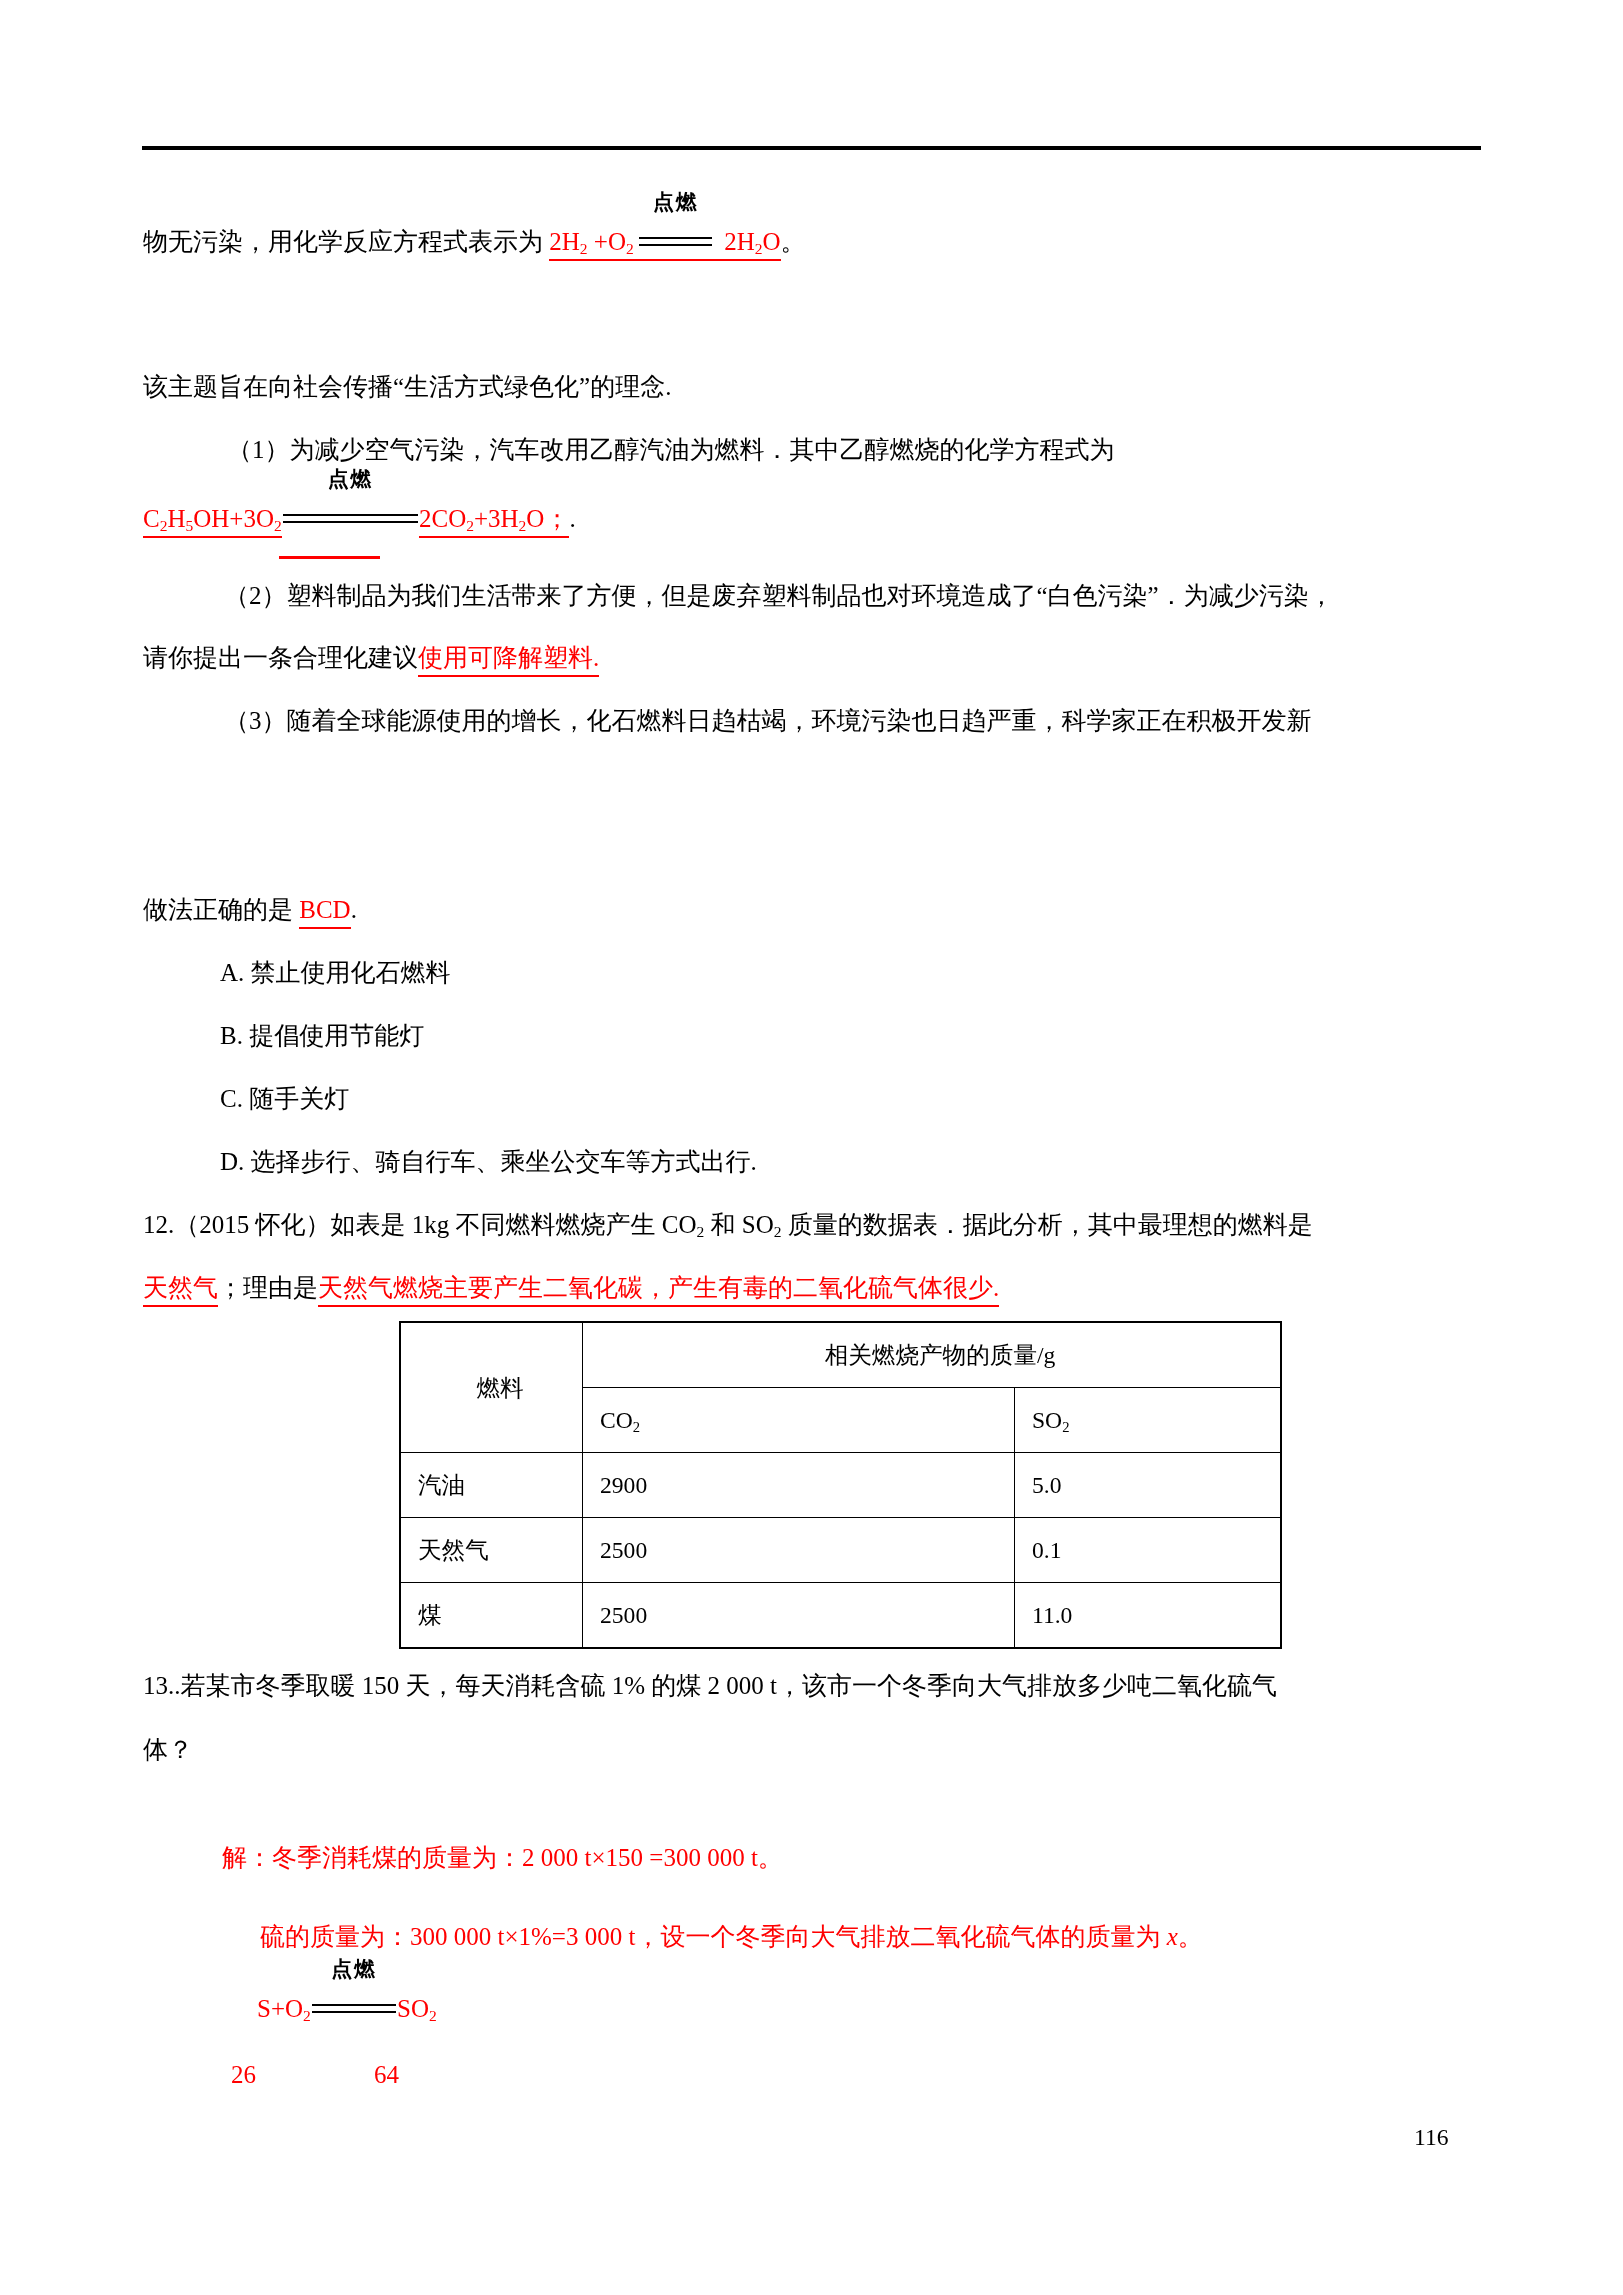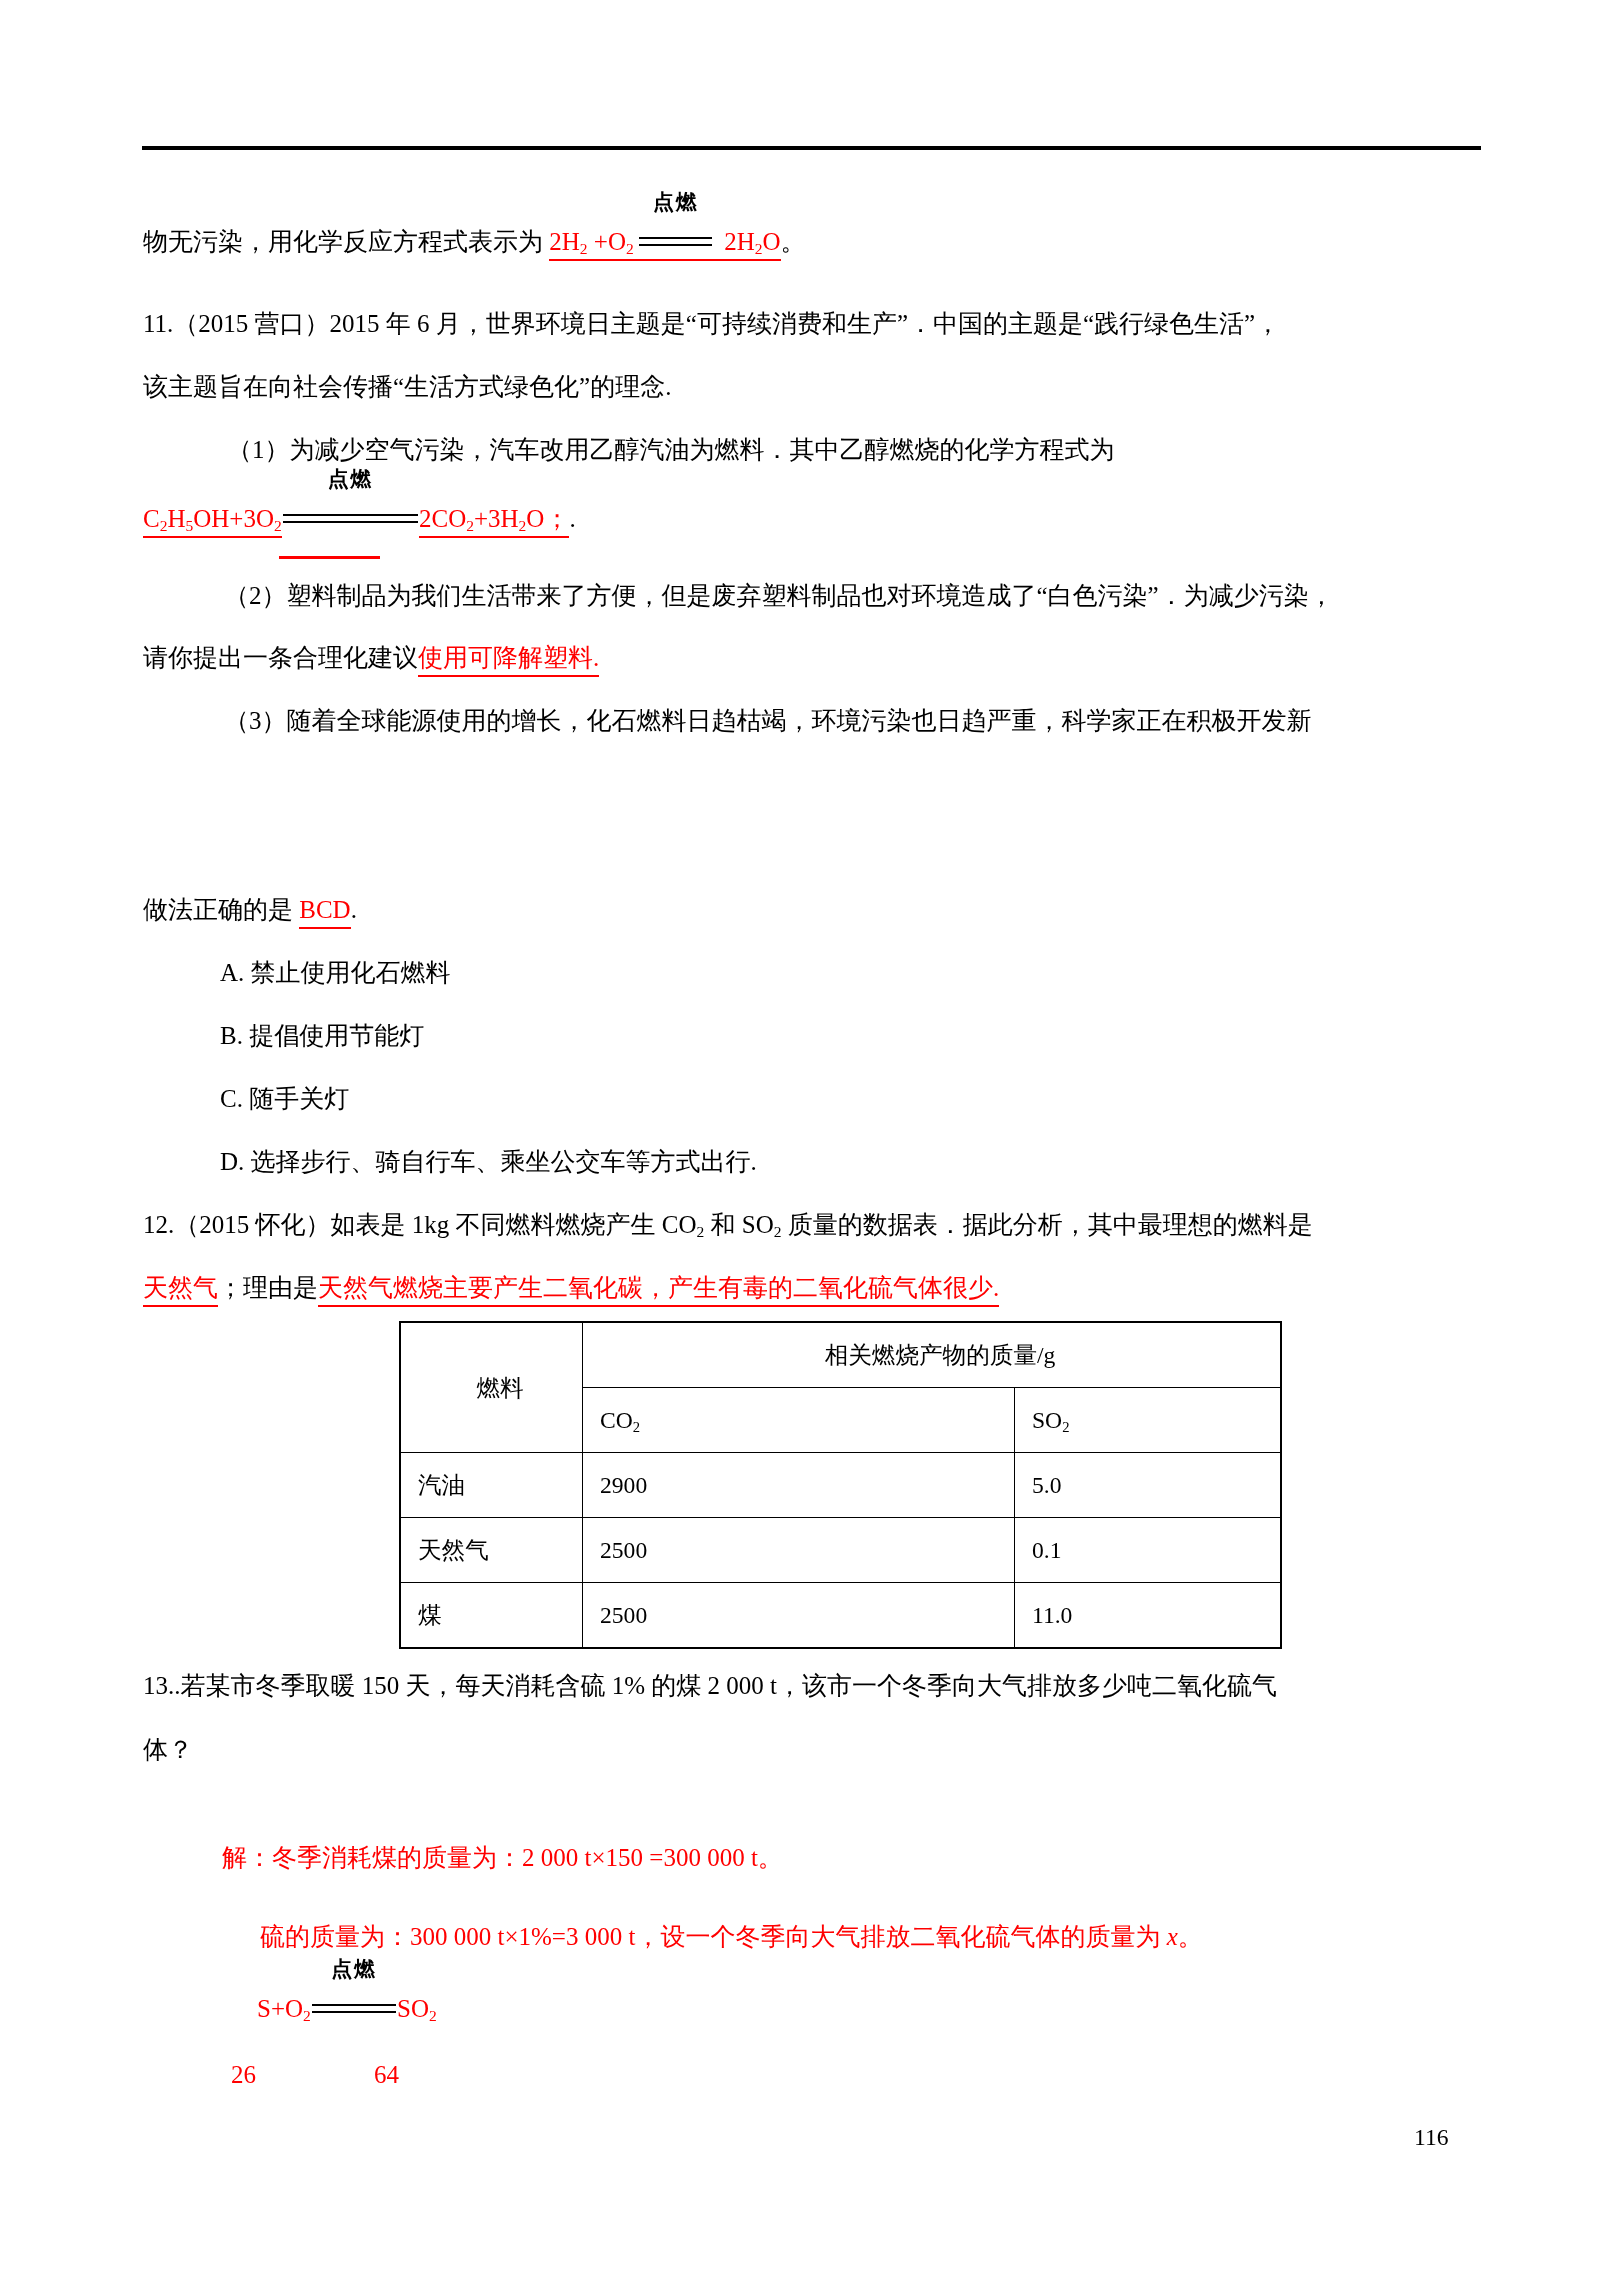--- a/index.html
+++ b/index.html
@@ -36,21 +36,20 @@
 <body>
 
 <div id="page">
 
   <div class="hrule" style="left:142px;top:146px;width:1339px;height:3.9px;"></div>
 
   <div class="line" style="left:143px;top:224px;">
     <span>物无污染，用化学反应方程式表示为 </span><span class="ans"><span>2H</span><sub>2</sub><span> +O</span><sub>2</sub><span class="ig"><span class="lbl">点燃</span><span class="bar" style="width:73px;"></span></span><span> 2H</span><sub>2</sub><span>O</span></span><span>。</span>
   </div>
 
-  <div class="line" style="left:143px;top:306px;"><span>11.（2015 营口）2015 年 6 月，世界环境日主题是“可持续消费和生产”．中国的主题是“践行绿色生活”，</span></div>
   <div class="line" style="left:143px;top:369px;"><span>该主题旨在向社会传播“生活方式绿色化”的理念.</span></div>
   <div class="line" style="left:227px;top:432px;"><span>（1）为减少空气污染，汽车改用乙醇汽油为燃料．其中乙醇燃烧的化学方程式为</span></div>
 
   <div class="line" style="left:143px;top:501px;">
     <span class="ans"><span>C</span><sub>2</sub><span>H</span><sub>5</sub><span>OH+3O</span><sub>2</sub></span><span class="ig" style="margin:0 1.1px;"><span class="lbl">点燃</span><span class="bar" style="width:135px;"></span></span><span class="ans"><span>2CO</span><sub>2</sub><span>+3H</span><sub>2</sub><span>O；</span></span><span>.</span>
   </div>
   <div class="stray" style="left:279px;top:556px;width:101px;height:2.8px;"></div>
 
   <div class="line" style="left:224px;top:578px;"><span>（2）塑料制品为我们生活带来了方便，但是废弃塑料制品也对环境造成了“白色污染”．为减少污染，</span></div>
   <div class="line" style="left:143px;top:640px;"><span>请你提出一条合理化建议</span><span class="ans">使用可降解塑料.</span></div>

